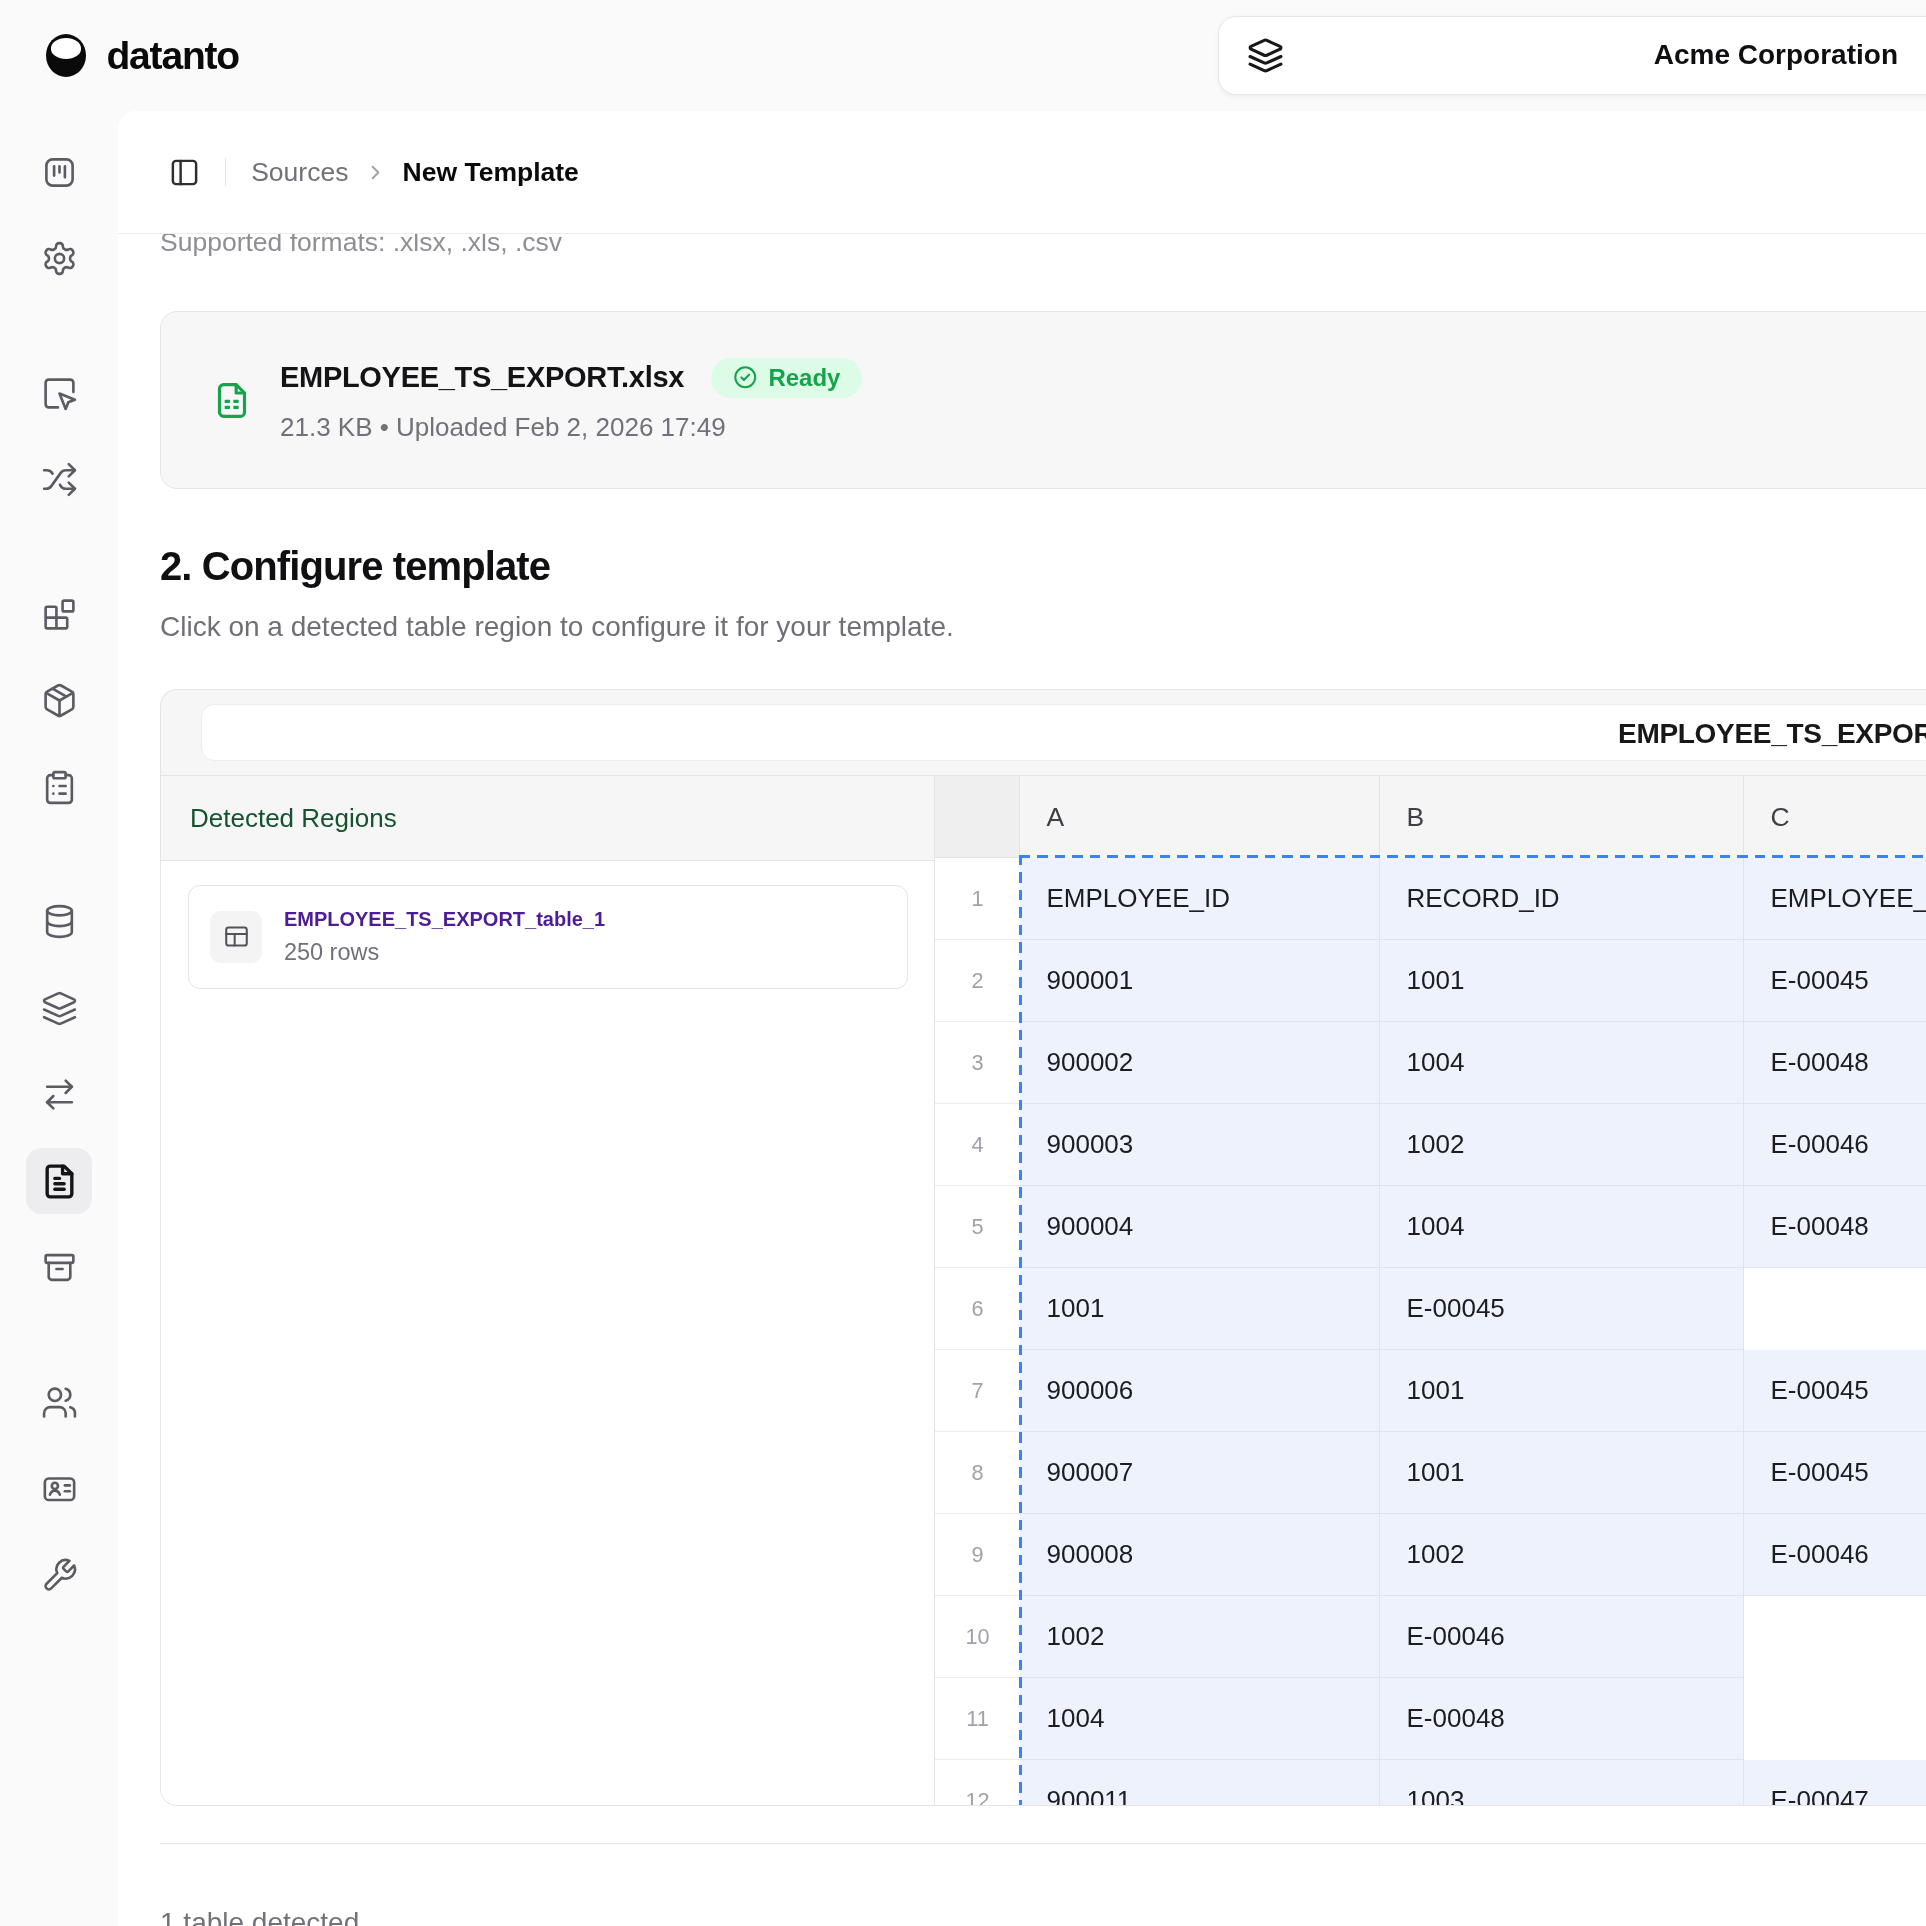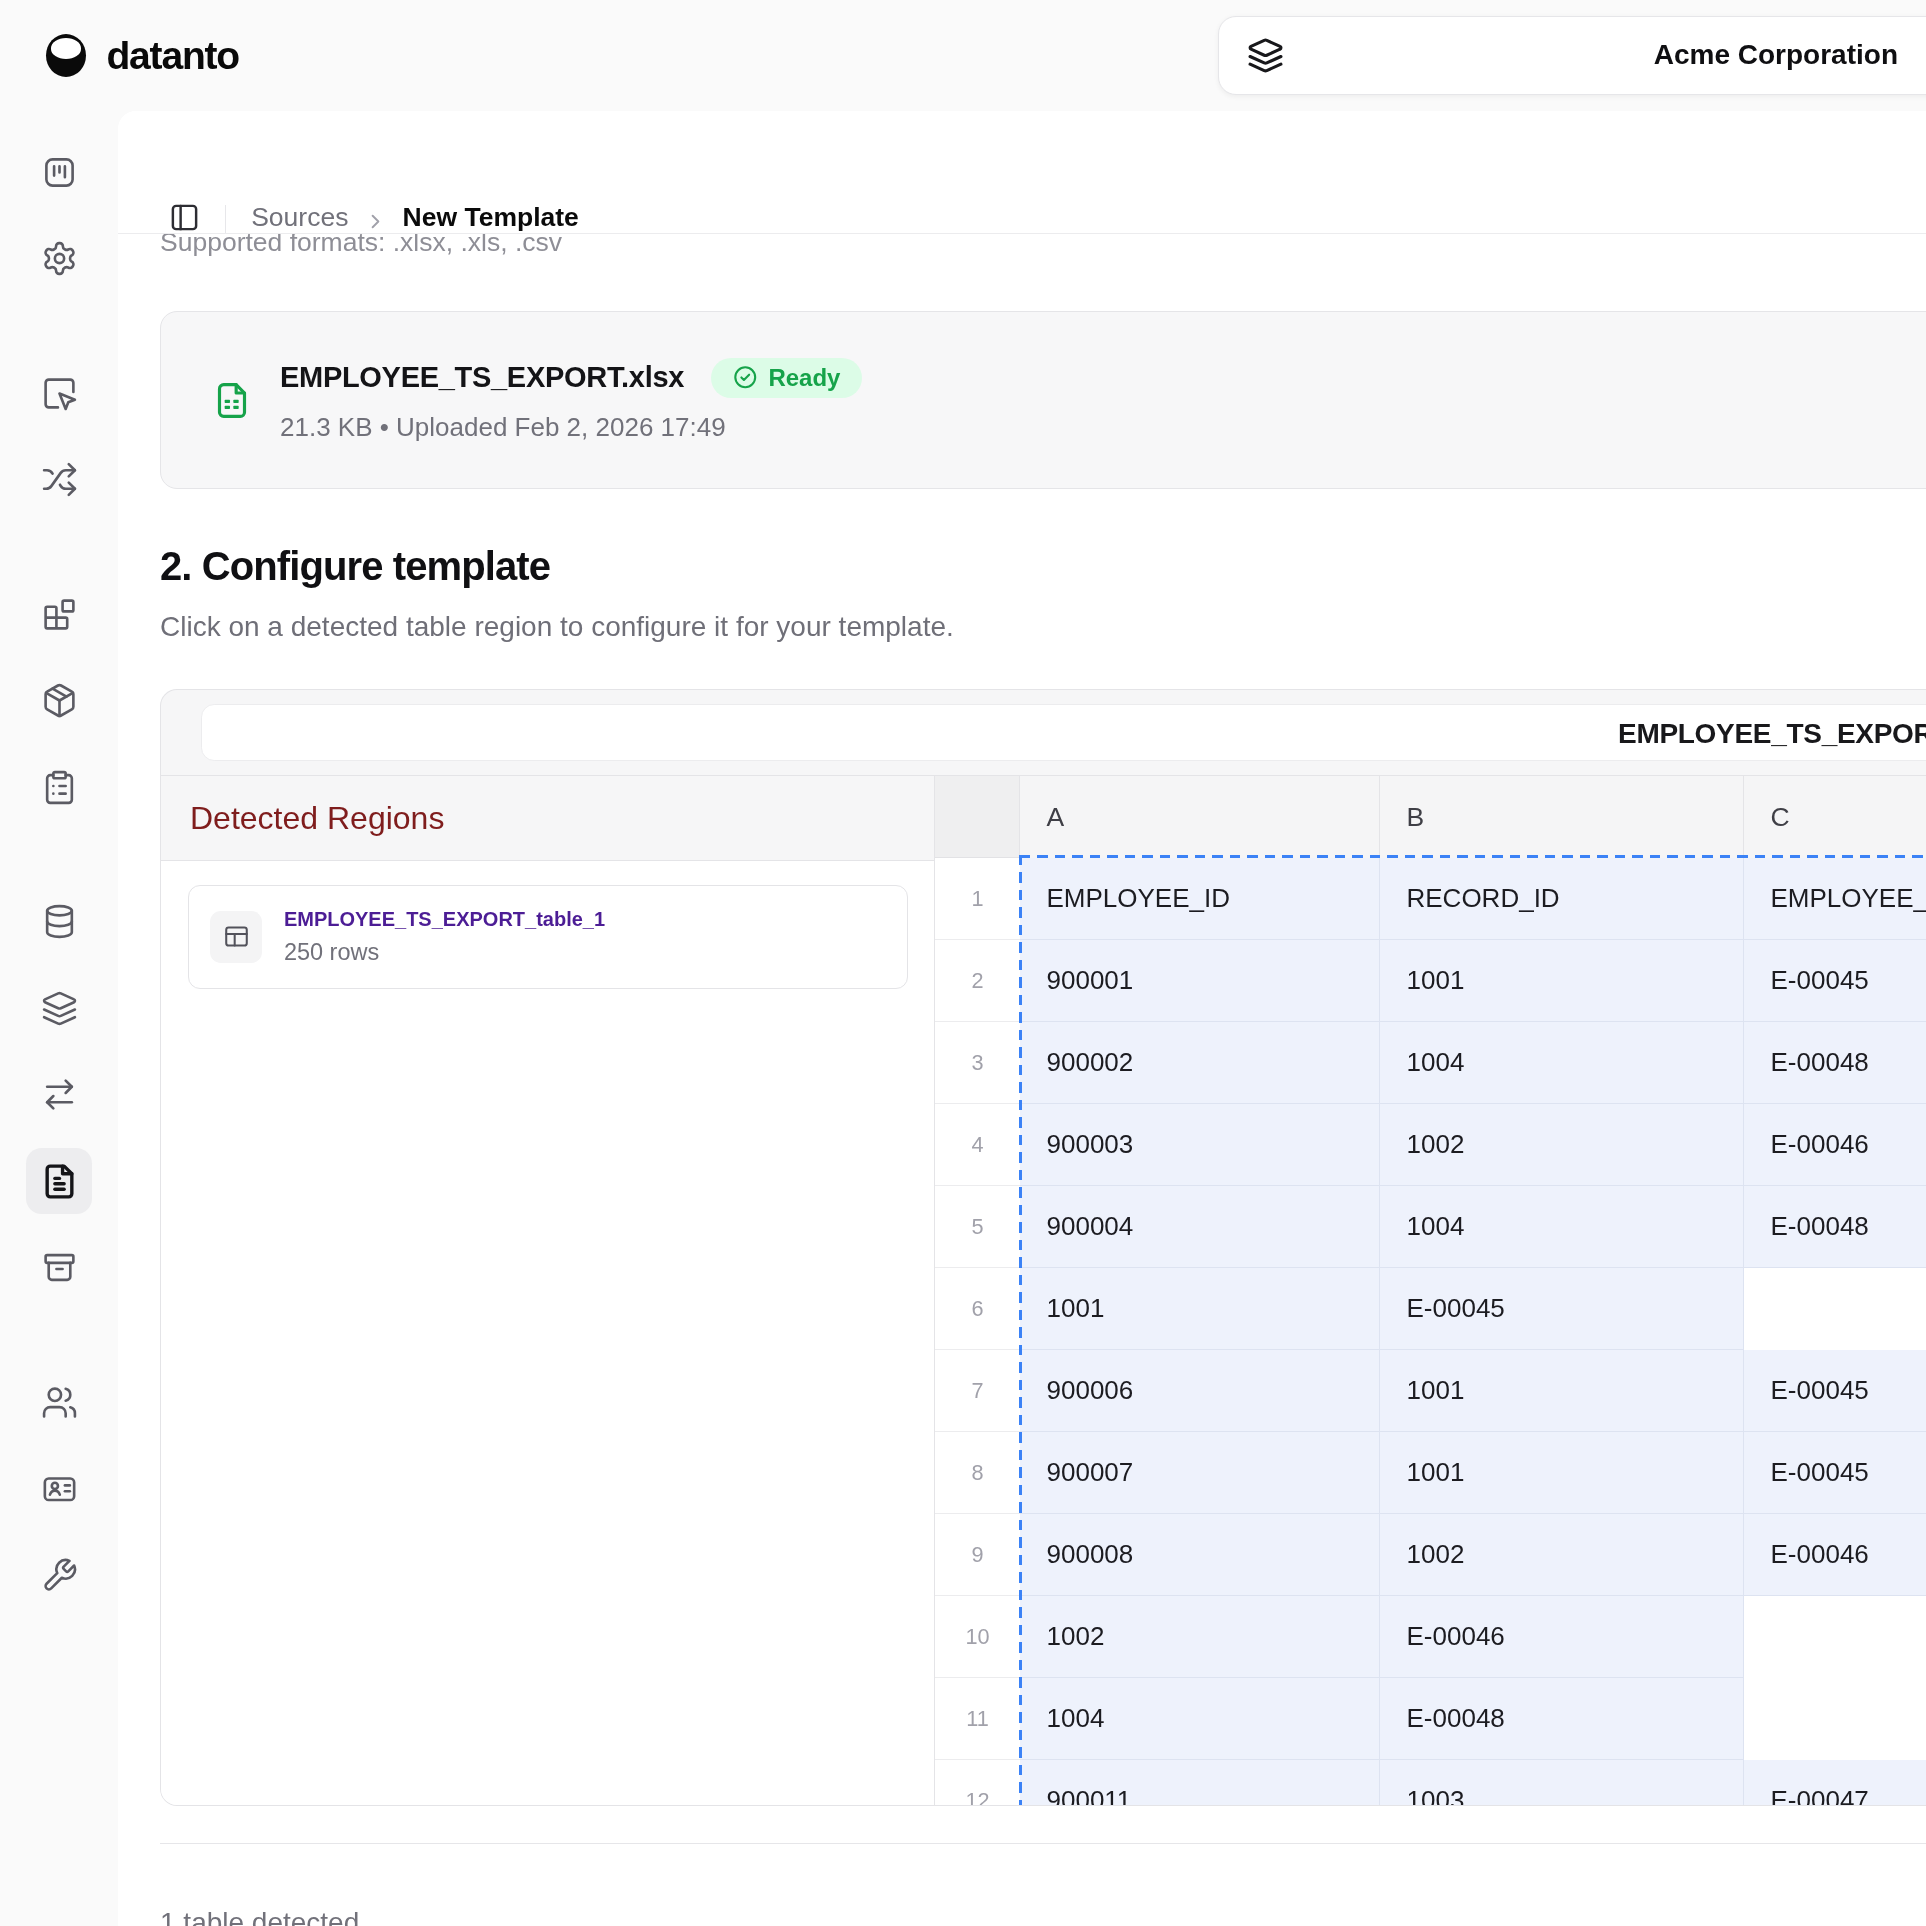--- a/index.html
+++ b/index.html
@@ -36,21 +36,21 @@
   .sidebar{position:absolute;left:0;top:111px;bottom:0;width:118px;padding-top:28px;display:flex;flex-direction:column;align-items:center}
   .sb-item{width:66px;height:66px;margin-bottom:20.5px;border-radius:15.6px;display:flex;align-items:center;justify-content:center;color:var(--icon-gray);flex:none}
   .sb-item.gap{margin-top:48px}
   .sb-item .ic{width:37px;height:37px}
   .sb-item.active{background:#ededef;color:#151519}
   .sb-item.active .ic{stroke-width:2.2}
 
   
   .content-card{position:absolute;left:118px;top:111px;right:0;bottom:0;background:#fff;border-top-left-radius:18px;overflow:hidden}
   .crumbbar{position:relative;z-index:2;height:123px;background:#fff;border-top-left-radius:18px;border-bottom:1.2px solid #ececee;
-    display:flex;align-items:flex-end;padding-left:51px}
+    display:flex;align-items:center;padding-left:51px}
   .crumbbar .toggle{width:31px;height:31px;color:#2d2d33;flex:none}
   .toggle .ic{width:31px;height:31px;stroke-width:1.9}
   .crumb-divider{width:1.2px;height:28px;background:#e7e7ea;margin:0 25px}
   .crumb-section{font-size:26.5px;color:var(--text-2)}
   .crumb-chevron{width:23px;height:23px;color:#a1a1aa;margin:0 15.6px}
   .crumb-chevron .ic{width:23px;height:23px;stroke-width:2}
   .crumb-current{font-size:26.5px;font-weight:700;color:#0a0a0a}
 
   .page-scroll{position:relative;z-index:1;margin-top:-9.6px;padding-left:42px}
   .formats-hint{font-size:26.5px;line-height:36px;color:#8e8e96}
@@ -74,21 +74,21 @@
 
   
   .viewer-panel{position:relative;margin-top:46px;margin-right:-48px;height:1117px;background:#f6f6f7;
     border:1.2px solid var(--border);border-right:none;border-radius:17px 0 0 17px;overflow:hidden}
   .vp-toolbar{position:absolute;left:40px;right:-48px;top:14.4px;height:57px;background:#fff;border:0.6px solid #ececee;border-radius:13.2px}
   .vp-title{position:absolute;left:1416px;top:0;line-height:57px;font-size:28px;font-weight:700;color:#18181b;white-space:nowrap;letter-spacing:-0.3px}
   .vp-body{position:absolute;left:0;right:0;top:85px;bottom:0;border-top:1.2px solid var(--border);display:flex}
 
   .regions{width:774px;flex:none;border-right:1.2px solid var(--border);display:flex;flex-direction:column;background:#fff}
   .regions-head{height:85px;flex:none;background:#f6f6f7;border-bottom:1.2px solid var(--border);
-    display:flex;align-items:center;padding-left:29px;font-size:32px;color:#7f1d1d}
+    display:flex;align-items:center;padding-left:29px;font-size:26px;color:#14532d}
   .regions-list{flex:1;padding:24px 26.5px}
   .region-card{border:1.2px solid var(--border);border-radius:12px;background:#fff;padding:21.7px;display:flex;align-items:center}
   .rc-icon{width:52px;height:52px;border-radius:10.8px;background:#f4f4f5;display:flex;align-items:center;justify-content:center;color:#52525b;flex:none}
   .rc-icon .ic{width:29px;height:29px}
   .rc-text{margin-left:21.7px}
   .rc-name{font-size:20px;font-weight:700;color:#4c1d95}
   .rc-rows{margin-top:8.4px;font-size:23.5px;color:var(--text-2)}
 
   
   .gridwrap{flex:1;position:relative;background:#fff;overflow:hidden}

